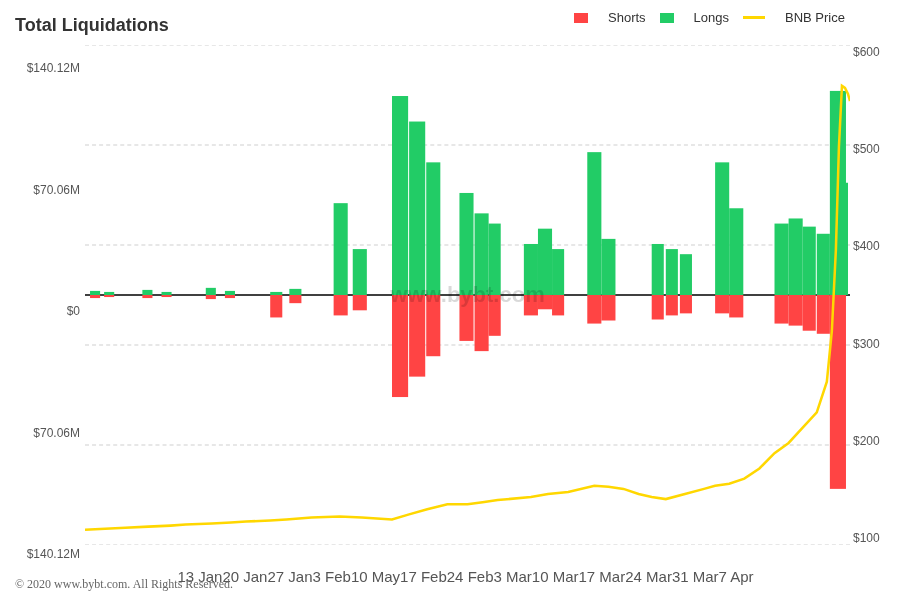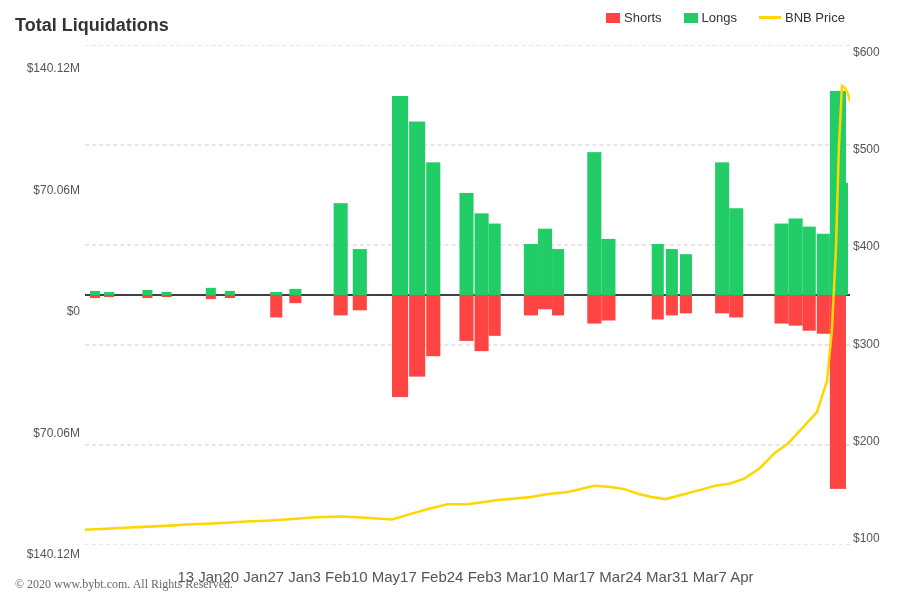--- a/index.html
+++ b/index.html
@@ -31,22 +31,21 @@
       right: 70px;
       display: flex;
       align-items: center;
       gap: 14px;
       font-size: 13px;
       color: #333;
     }
     .legend-item {
       display: flex;
       align-items: center;
-      gap: 4px;
-      margin-left: 8px;
+      gap: 20px;
     }
     .legend-box {
       width: 14px;
       height: 10px;
       display: inline-block;
     }
     .legend-line {
       width: 22px;
       height: 3px;
       background: #FFD700;
@@ -100,20 +99,21 @@
       <span class="legend-box" style="background:#22CC66;"></span>
       <span>Longs</span>
     </div>
     <div class="legend-item">
       <span class="legend-line"></span>
       <span>BNB Price</span>
     </div>
   </div>
 
   <div class="chart-area">
+    <div class="watermark">www.bybt.com</div>
     <svg class="main-chart" viewBox="0 0 760 490" preserveAspectRatio="none">
 
       <line x1="0" y1="0" x2="760" y2="0" stroke="#d0d0d0" stroke-width="1" stroke-dasharray="4,3"></line>
       <line x1="0" y1="98" x2="760" y2="98" stroke="#d0d0d0" stroke-width="1" stroke-dasharray="4,3"></line>
       <line x1="0" y1="196" x2="760" y2="196" stroke="#d0d0d0" stroke-width="1" stroke-dasharray="4,3"></line>
       <line x1="0" y1="245" x2="760" y2="245" stroke="#000000" stroke-width="1.5"></line>
       <line x1="0" y1="294" x2="760" y2="294" stroke="#d0d0d0" stroke-width="1" stroke-dasharray="4,3"></line>
       <line x1="0" y1="392" x2="760" y2="392" stroke="#d0d0d0" stroke-width="1" stroke-dasharray="4,3"></line>
       <line x1="0" y1="490" x2="760" y2="490" stroke="#d0d0d0" stroke-width="1" stroke-dasharray="4,3"></line>
 

